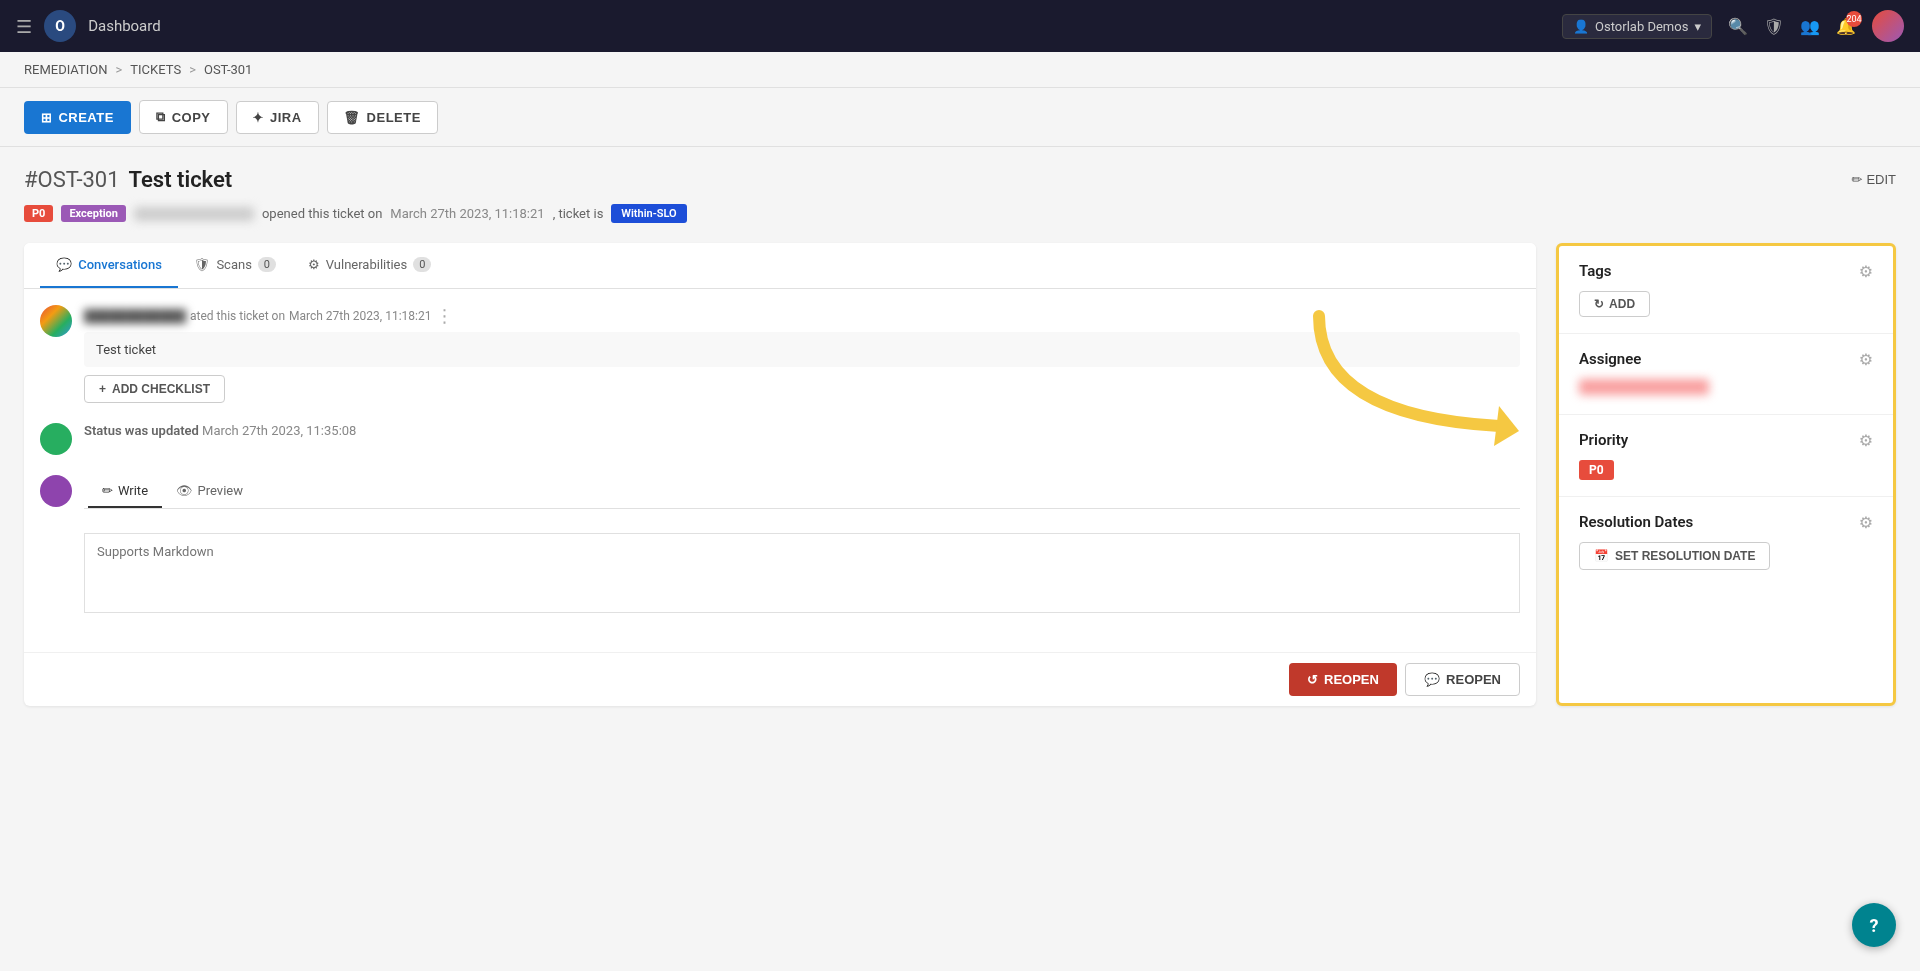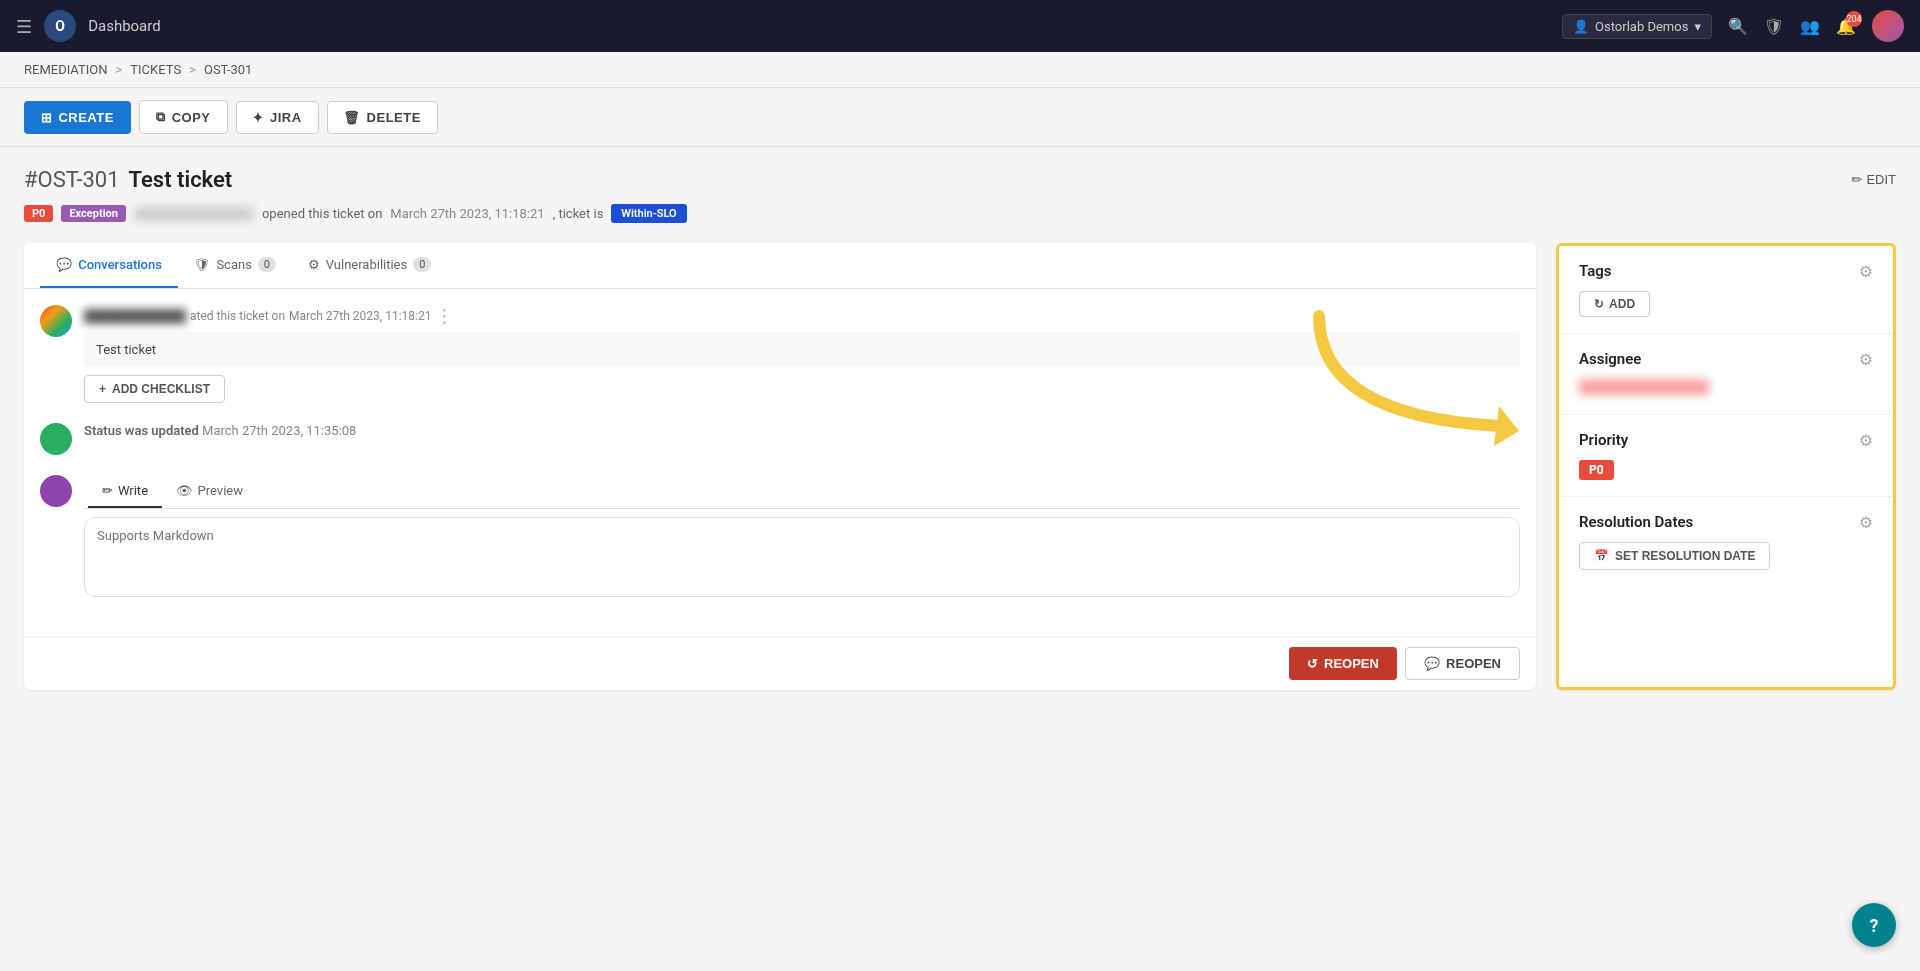--- a/index.html
+++ b/index.html
@@ -103,21 +103,21 @@
 
     .status-update { font-size: 13px; color: #666; }
     .status-bold { font-weight: 600; }
     .status-date { color: #888; }
 
     
     .write-tabs { display: flex; gap: 0; border-bottom: 1px solid #e0e0e0; padding: 0 0 0 4px; margin-bottom: 8px; }
     .write-tab { display: flex; align-items: center; gap: 5px; padding: 8px 14px; font-size: 13px; color: #666; cursor: pointer; border-bottom: 2px solid transparent; }
     .write-tab.active { color: #333; border-bottom-color: #333; }
 
-    .markdown-input { width: 100%; height: 80px; border: 1px solid #e0e0e0; border-radius: 11px; padding: 10px 12px; font-size: 13px; color: #999; resize: none; outline: none; font-family: inherit; background: #fff; }
+    .markdown-input { width: 100%; height: 80px; border: 1px solid #e0e0e0; border-radius: 0; padding: 10px 12px; font-size: 13px; color: #999; resize: none; outline: none; font-family: inherit; background: #fff; margin-top: 16px; }
 
     .conv-actions { display: flex; justify-content: flex-end; gap: 8px; padding: 10px 16px; border-top: 1px solid #f0f0f0; }
     .btn-reopen { background: #c0392b; color: #fff; padding: 8px 18px; border-radius: 4px; font-size: 13px; font-weight: 600; cursor: pointer; border: none; display: flex; align-items: center; gap: 6px; }
     .btn-comment { background: #fff; color: #444; padding: 8px 18px; border-radius: 4px; font-size: 13px; font-weight: 600; cursor: pointer; border: 1px solid #ccc; display: flex; align-items: center; gap: 6px; }
 
     
     .right-panel {
       width: 340px;
       background: #fff;
       border-radius: 6px;

